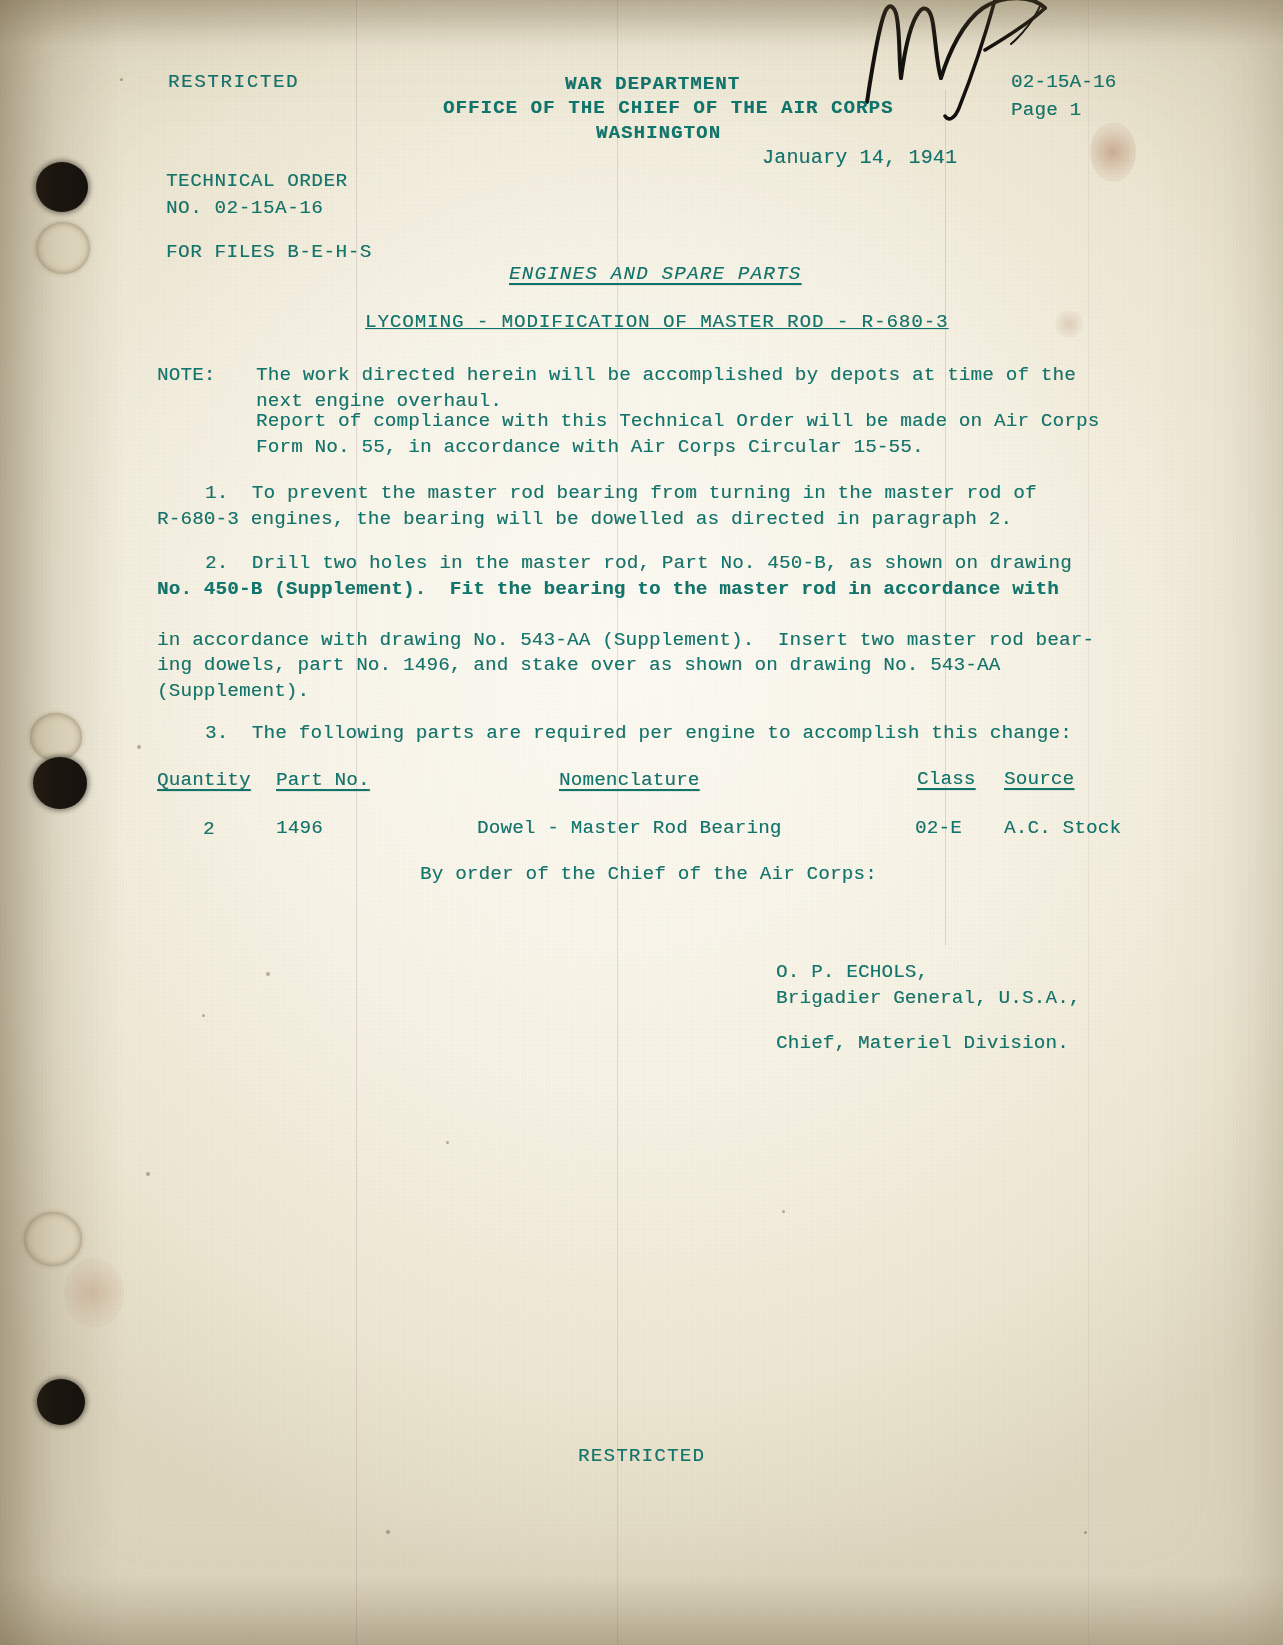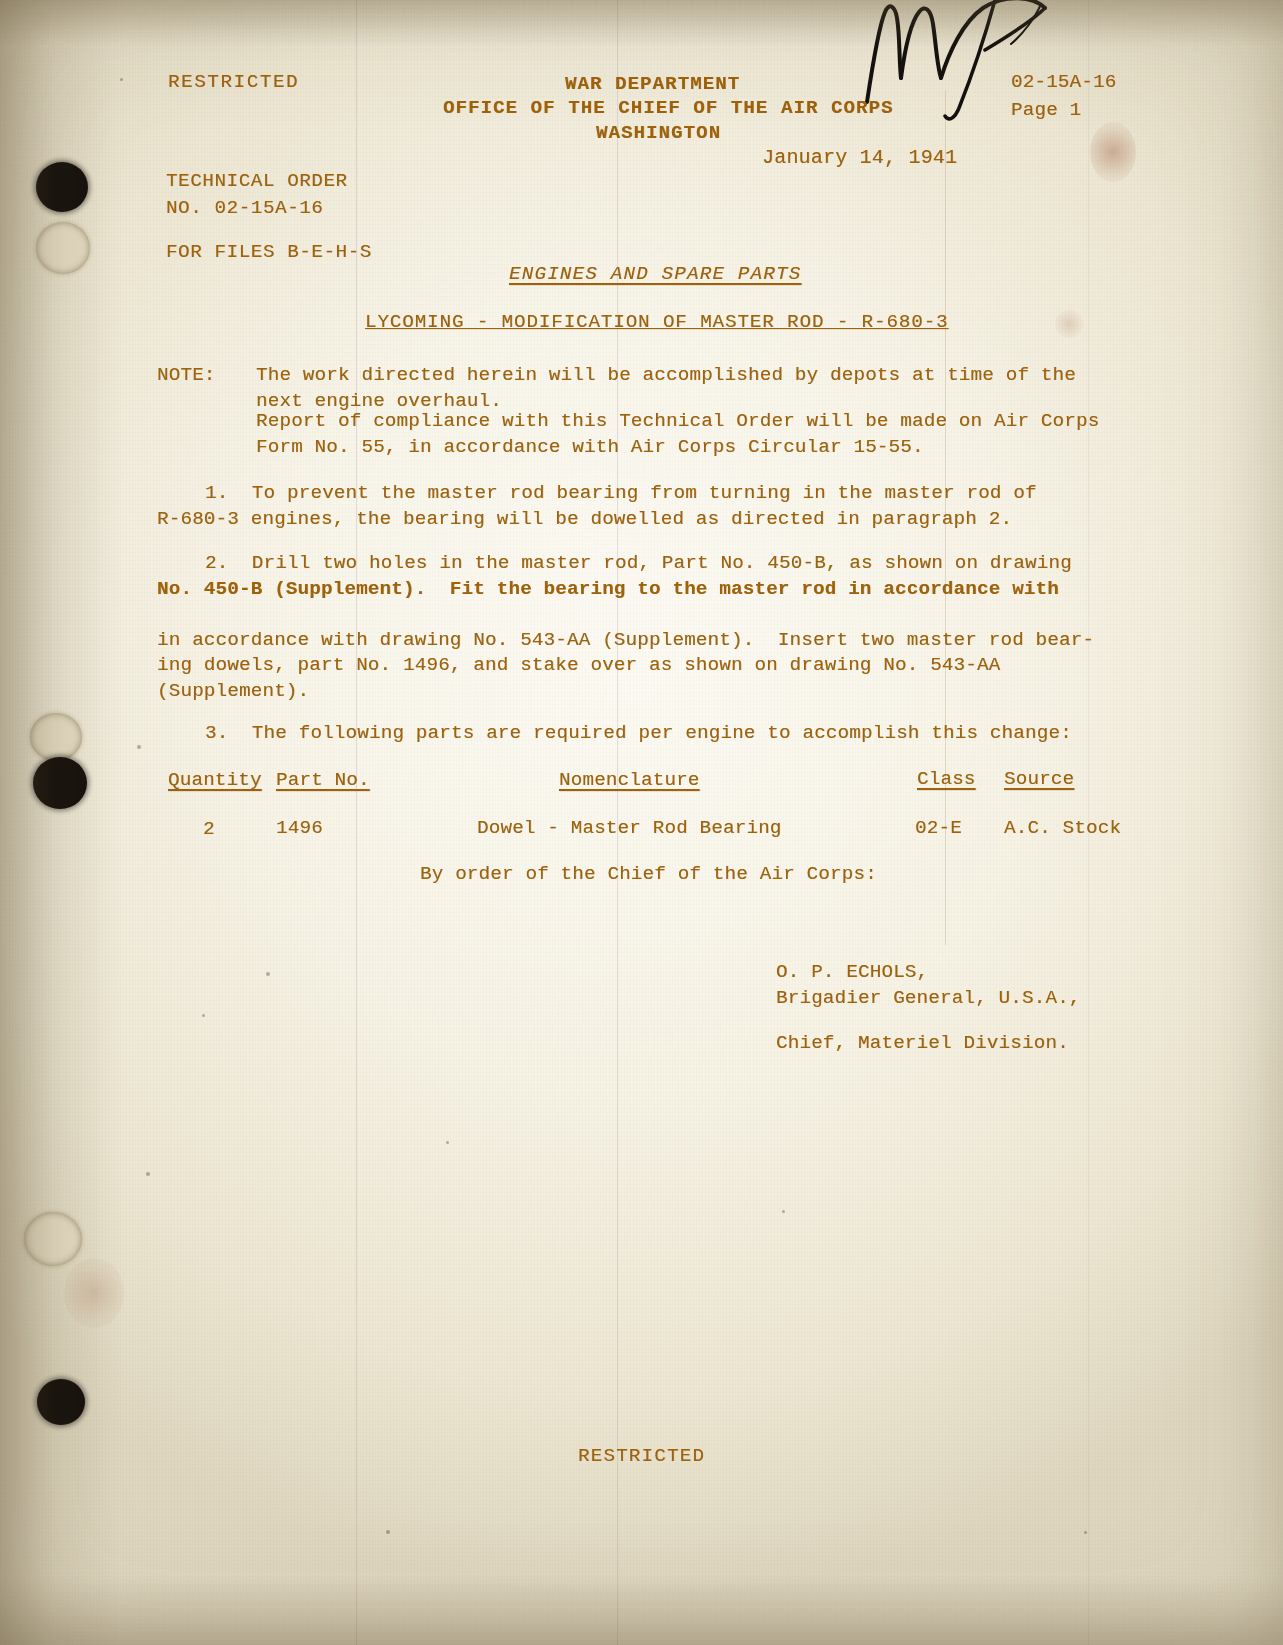--- a/index.html
+++ b/index.html
@@ -95,21 +95,21 @@
     position: absolute;
     inset: 0;
     font-size: 19.2px;
     line-height: 1;
     letter-spacing: .2px;
   }
   .t {
     position: absolute;
     white-space: pre;
     font-family: "Liberation Mono", "DejaVu Sans Mono", monospace;
-    color: #a16207;
+    color: #0f766e;
     text-shadow: 0.4px 0.3px 0 rgba(30,24,16,.30);
   }
   .bold { font-weight: bold; }
   .ul { text-decoration: underline; text-decoration-thickness: 2px; text-underline-offset: 4px; }
 
   
   .speck {
     position: absolute;
     background: rgba(60,45,25,.35);
     border-radius: 50%;
@@ -203,21 +203,21 @@
     <div class="t" style="left:157px; top:510px;">R-680-3 engines, the bearing will be dowelled as directed in paragraph 2.</div>
 
     <div class="t" style="left:205px; top:554px;text-align:center;">2.  Drill two holes in the master rod, Part No. 450-B, as shown on drawing</div>
     <div class="t" style="left:157px; top:580px;font-weight:bold;">No. 450-B (Supplement).  Fit the bearing to the master rod in accordance with</div>
     <div class="t" style="left:157px; top:631px;">in accordance with drawing No. 543-AA (Supplement).  Insert two master rod bear-</div>
     <div class="t" style="left:157px; top:656px;">ing dowels, part No. 1496, and stake over as shown on drawing No. 543-AA</div>
     <div class="t" style="left:157px; top:682px;">(Supplement).</div>
 
     <div class="t" style="left:205px; top:724px;">3.  The following parts are required per engine to accomplish this change:</div>
 
-    <div class="t ul" style="left:157px; top:771px;margin-left:11px;">Quantity</div>
+    <div class="t ul" style="left:157px; top:771px;">Quantity</div>
     <div class="t ul" style="left:276px; top:771px;">Part No.</div>
     <div class="t ul" style="left:559px; top:771px;">Nomenclature</div>
     <div class="t ul" style="left:917px; top:770px;">Class</div>
     <div class="t ul" style="left:1004px; top:770px;">Source</div>
 
     <div>
       <div class="t" style="left:203px; top:820px;">2</div>
       <div class="t" style="left:276px; top:819px;">1496</div>
       <div class="t" style="left:477px; top:819px;">Dowel - Master Rod Bearing</div>
       <div class="t" style="left:915px; top:819px;">02-E</div>

